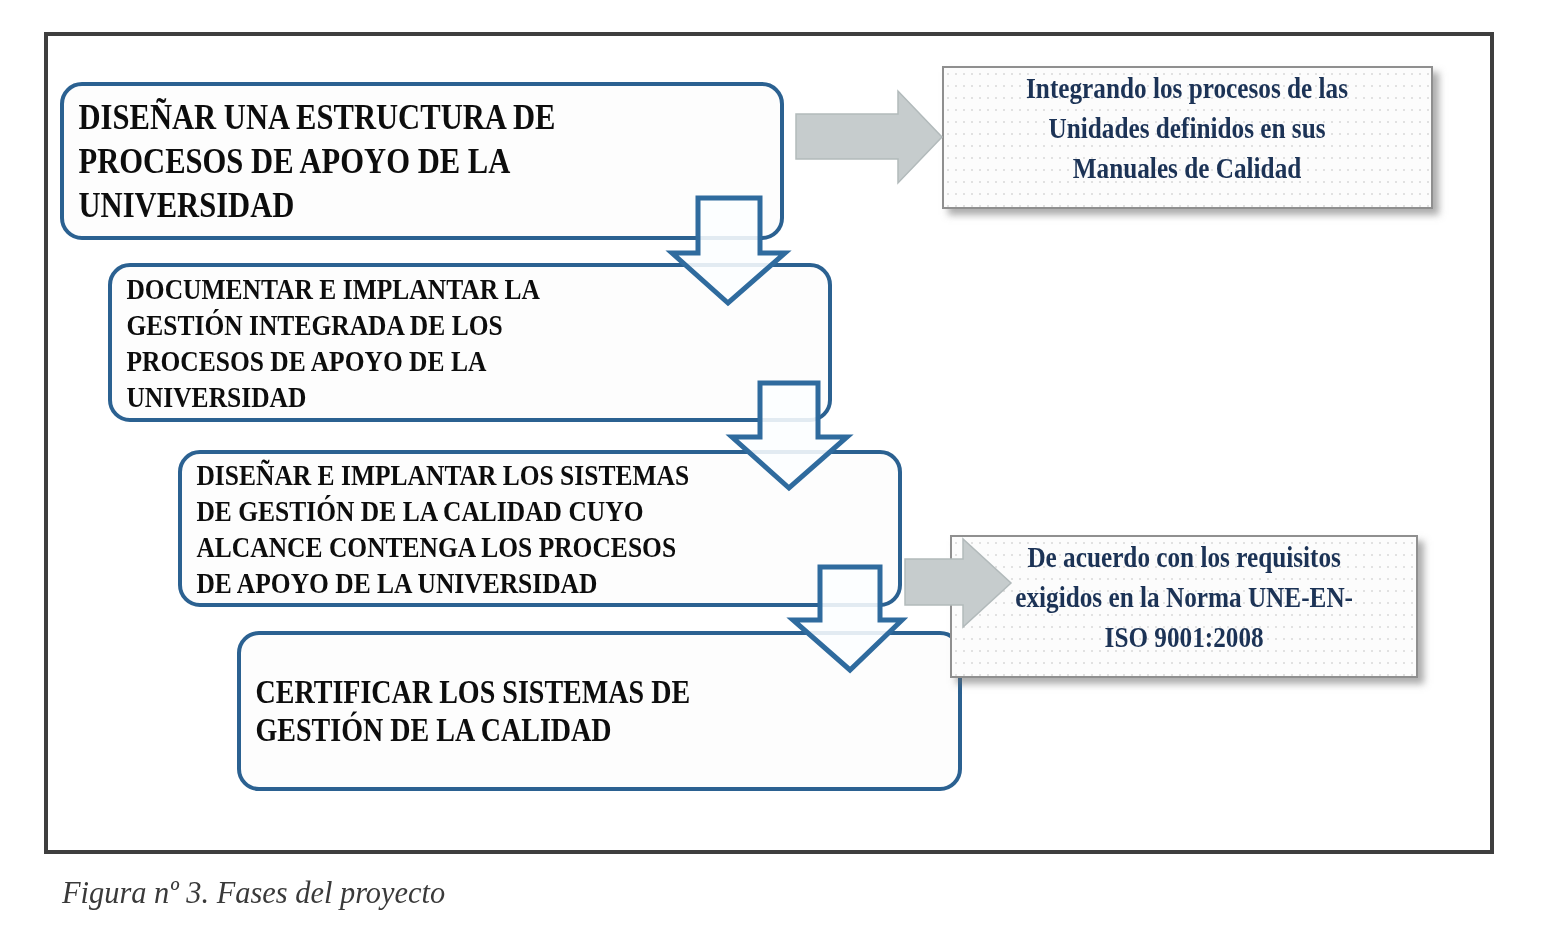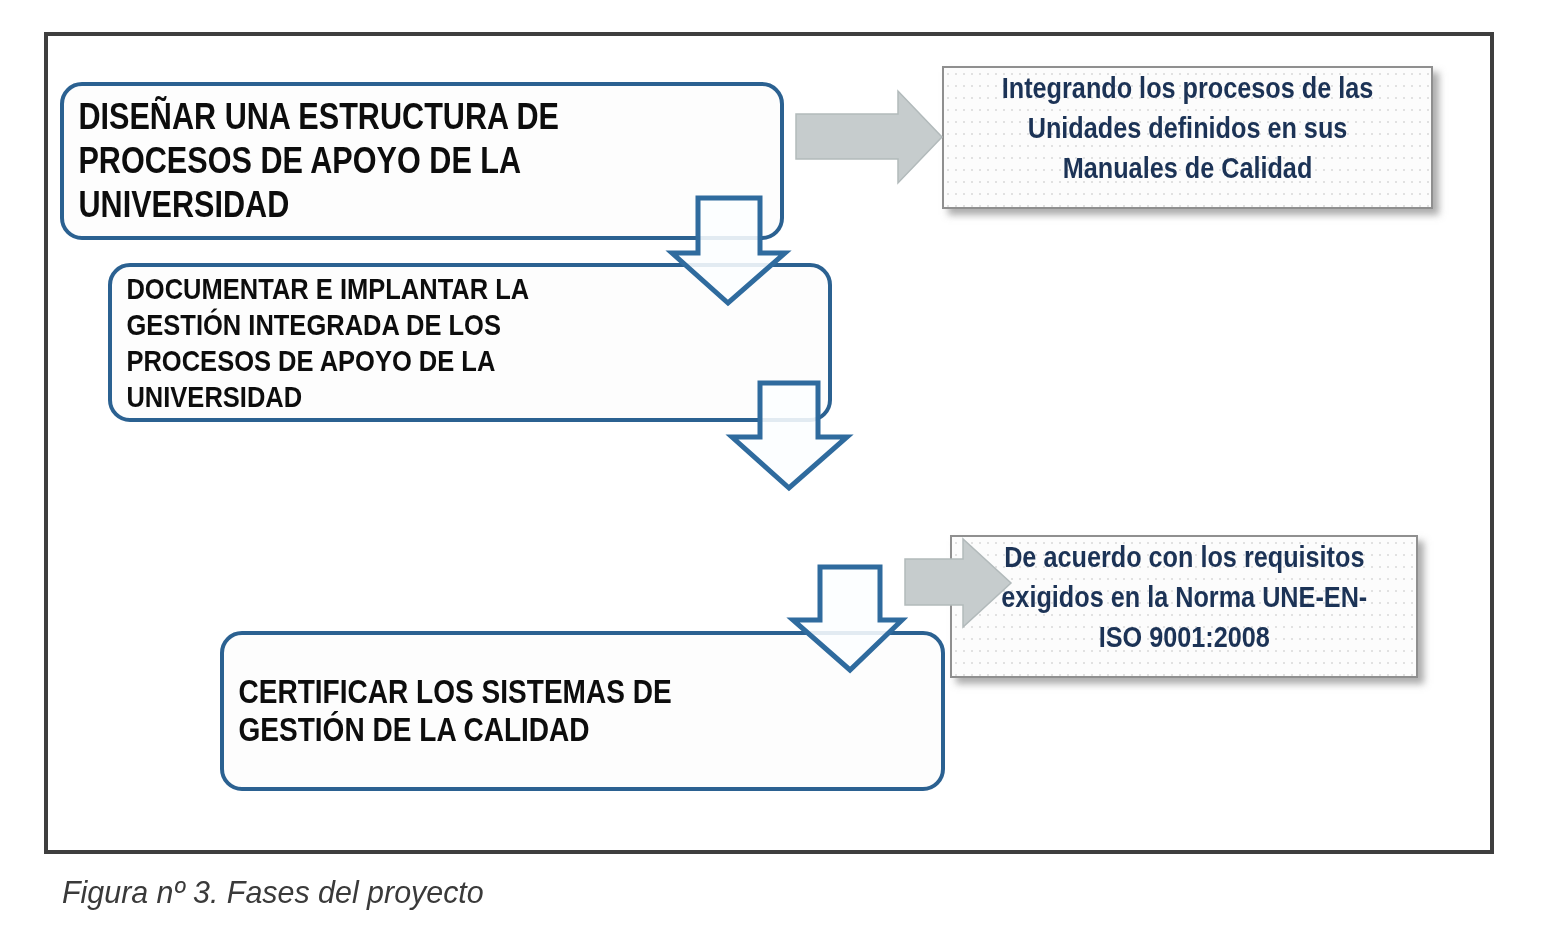--- a/index.html
+++ b/index.html
@@ -1,37 +1,37 @@
 <!DOCTYPE html>
 <html><head>
 <meta charset="utf-8">
 <style>
   * { margin:0; padding:0; box-sizing:border-box; }
   html,body { background:#ffffff; }
   .page {
     position:relative; width:1564px; height:949px; background:#ffffff;
-    font-family:Liberation Sans, sans-serif; overflow:hidden;
+    font-family:Liberation Serif, serif; overflow:hidden;
   }
   .frame {
     position:absolute; left:44px; top:32px; width:1450px; height:822px;
     border:4px solid #3e3e3e; background:#ffffff;
   }
   .phase {
     position:absolute; border:4px solid #2b6191; border-radius:22px;
     background:#fdfdfd; display:flex; align-items:center;
   }
   .phase .ptxt {
     padding-left:17px; font-weight:bold; color:#0d0d0d;
     transform:scaleX(0.85); transform-origin:left center; white-space:nowrap;
     letter-spacing:0px;
   }
   #phase-1 { left:60px;  top:82px;  width:724px; height:158px; }
   #phase-2 { left:108px; top:263px; width:724px; height:159px; }
   #phase-3 { left:178px; top:450px; width:724px; height:157px; }
-  #phase-4 { left:220px; top:631px; width:725px; height:160px; }
+  #phase-4 { left:237px; top:631px; width:725px; height:160px; }
   #phase-1 .ptxt { font-size:36px; line-height:44px; }
   #phase-2 .ptxt, #phase-3 .ptxt { font-size:30px; line-height:36px; }
   #phase-4 .ptxt { font-size:33px; line-height:38px; }
 
   .note {
     position:absolute;
     background-color:#fcfcfc;
     background-image:radial-gradient(circle, #e1e1e1 1.2px, rgba(0,0,0,0) 1.4px);
     background-size:8px 12px;
     border:2px solid #8f8f8f;
@@ -76,20 +76,28 @@
 
   <div class="phase" id="phase-2">
     <div class="ptxt">
       <div>DOCUMENTAR E IMPLANTAR LA</div>
       <div>GESTIÓN INTEGRADA DE LOS</div>
       <div>PROCESOS DE APOYO DE LA</div>
       <div>UNIVERSIDAD</div>
     </div>
   </div>
 
+  <div class="phase" id="phase-3">
+    <div class="ptxt">
+      <div>DISEÑAR E IMPLANTAR LOS SISTEMAS</div>
+      <div>DE GESTIÓN DE LA CALIDAD CUYO</div>
+      <div>ALCANCE CONTENGA LOS PROCESOS</div>
+      <div>DE APOYO DE LA UNIVERSIDAD</div>
+    </div>
+  </div>
 
   <div class="phase" id="phase-4">
     <div class="ptxt">
       <div>CERTIFICAR LOS SISTEMAS DE</div>
       <div>GESTIÓN DE LA CALIDAD</div>
     </div>
   </div>
 
   <div class="note" id="note-1">
     <div class="ntxt">

